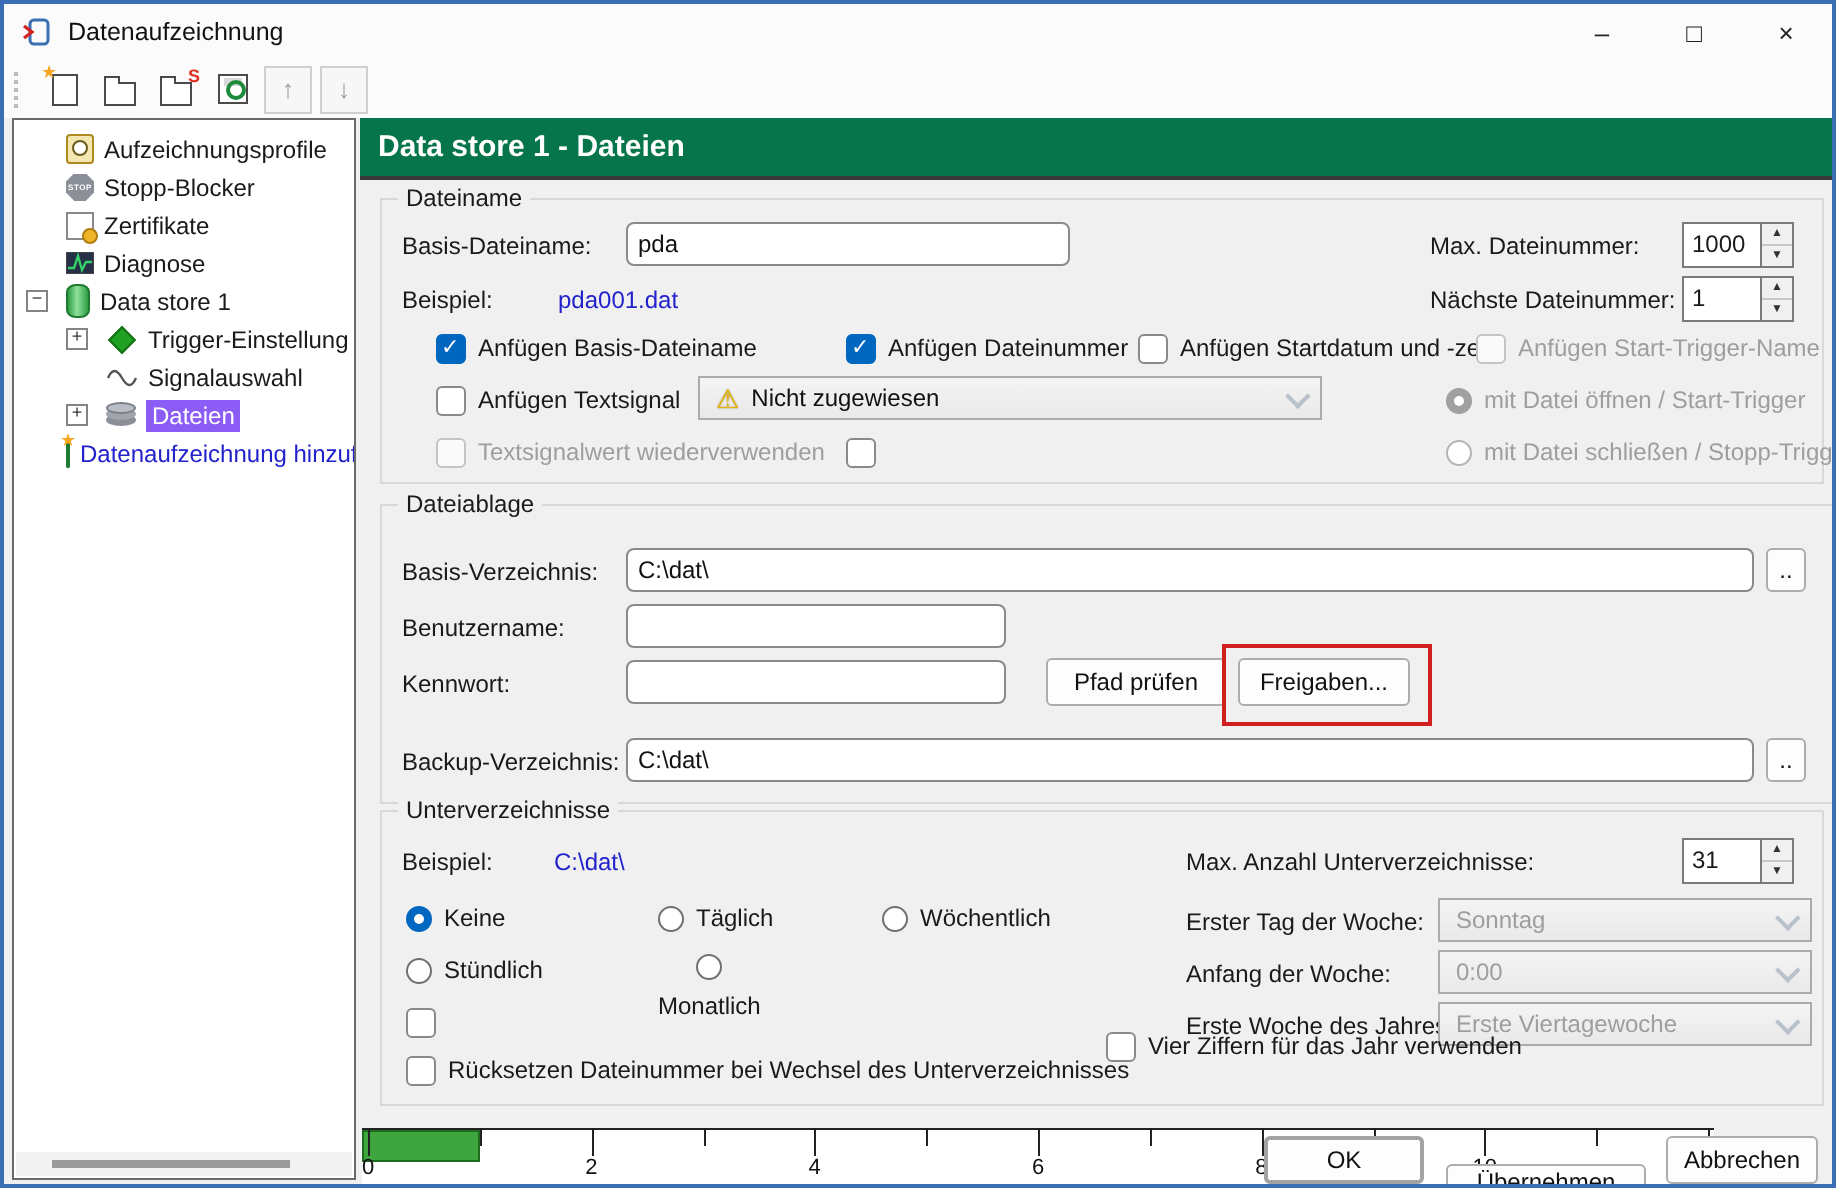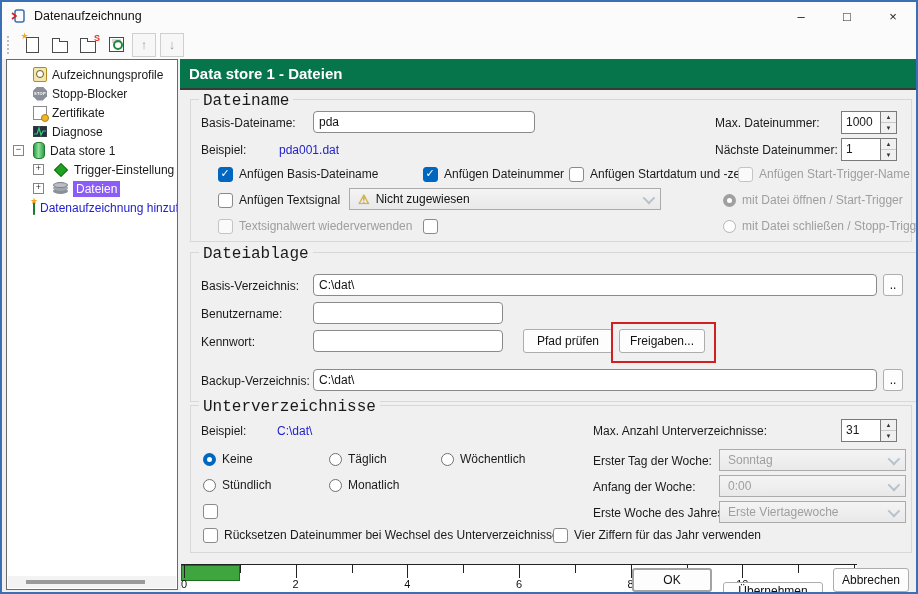--- a/index.html
+++ b/index.html
@@ -40,21 +40,21 @@
   .i-store.small{width:9px;height:13px;}
   .i-trigger{width:8px;height:8px;background:#21A121;border:1px solid #157015;transform:rotate(45deg);margin:0 3px;}
   .i-disks{position:relative;width:15px;height:13px;}
   .i-disks::before{content:"";position:absolute;left:0;top:0;width:13px;height:4px;border-radius:50%;background:#B9BDC4;border:1px solid #7A7E86;box-shadow:0 3px 0 #A0A4AC,0 6px 0 #8B8F97;}
   .i-addstar{position:absolute;left:-4px;top:-5px;color:#F5A623;font-size:9px;}
   .tree-scroll{position:absolute;left:1px;right:1px;bottom:1px;height:12px;background:#F3F3F3;}
   .tree-thumb{position:absolute;left:18px;top:4px;width:119px;height:4px;background:#9A9A9A;}
   
   .mainheader{position:absolute;left:178px;top:57px;right:0;height:29px;background:#06754B;border-bottom:2px solid #3a3a3a;color:#fff;font-size:15px;font-weight:bold;display:flex;align-items:center;padding-left:9px;}
   .group{position:absolute;border:1px solid #D8D8D8;box-sizing:border-box;}
-  .gtitle{position:absolute;top:-8px;left:8px;background:#F0F0F0;padding:0 4px;font-size:16px;color:#1a1a1a;font-family:Liberation Mono, monospace;}
+  .gtitle{position:absolute;top:-8px;left:8px;background:#F0F0F0;padding:0 4px;font-size:12px;color:#1a1a1a;}
   .lbl{position:absolute;font-size:12px;color:#1a1a1a;white-space:nowrap;}
   .lbl.blue{color:#2222CC;}
   .txt{position:absolute;height:20px;border:1px solid #8A8A8A;border-radius:4px;background:#fff;font-family:"Liberation Sans",sans-serif;font-size:12px;padding:0 5px;box-sizing:content-box;color:#111;}
   .spin{position:absolute;width:54px;height:21px;border:1px solid #7A7A7A;background:#fff;display:flex;}
   .spin .val{flex:1;padding:3px 4px 0 4px;font-size:12px;}
   .spin .arrows{width:15px;border-left:1px solid #7A7A7A;display:flex;flex-direction:column;}
   .spin .arrows span{flex:1;font-size:6px;display:flex;align-items:center;justify-content:center;background:#F0F0F0;color:#333;}
   .spin .arrows span:first-child{border-bottom:1px solid #C9C9C9;}
   .check{position:absolute;display:flex;align-items:center;gap:6px;height:16px;white-space:nowrap;}
   .box{width:13px;height:13px;border:1px solid #8A8A8A;border-radius:3px;background:#fff;flex:none;position:relative;}
@@ -146,20 +146,26 @@
         <span class="expander" style="left:6px;">−</span>
         <span class="i-store"></span>
         <span class="tlabel">Data store 1</span>
       </div>
       <div class="trow" style="padding-left:46px;">
         <span class="expander" style="left:26px;">+</span>
         <span class="i-trigger"></span>
         <span class="tlabel">Trigger-Einstellung</span>
       </div>
       <div class="trow" style="padding-left:46px;">
+        <svg width="16" height="10">
+            <path d="M1 5 Q4 -2 8 5 Q12 12 15 5" fill="none" stroke="#555" stroke-width="1.2"></path>
+          </svg>
+        <span class="tlabel">Signalauswahl</span>
+      </div>
+      <div class="trow" style="padding-left:46px;">
         <span class="expander" style="left:26px;">+</span>
         <span class="i-disks"></span>
         <span class="tlabel sel">Dateien</span>
       </div>
       <div class="trow" style="padding-left:26px;">
         <span class="i-store small" style="position:relative;">
             <span class="i-addstar">★</span>
           </span>
         <span class="tlabel blue">Datenaufzeichnung hinzufüg</span>
       </div>
@@ -278,42 +284,42 @@
     </div>
     <span class="lbl" style="left:402px;top:48px;">Erster Tag der Woche:</span>
     <div class="combo" style="left:528px;top:43px;width:187px;">
       <span class="cval">Sonntag</span>
       <span class="chev"></span>
     </div>
     <div class="radio" style="left:12px;top:71px;">
       <span class="dot"></span>
         <span class="ctext">Stündlich</span>
     </div>
-    <div class="radio" style="left:138px;top:71px;">
+    <div class="radio" style="left:138px;top:71px;flex-direction:column;">
       <span class="dot"></span>
         <span class="ctext">Monatlich</span>
     </div>
     <span class="lbl" style="left:402px;top:74px;">Anfang der Woche:</span>
     <div class="combo" style="left:528px;top:69px;width:187px;">
       <span class="cval">0:00</span>
       <span class="chev"></span>
     </div>
     <div class="check" style="left:12px;top:97px;">
       <span class="box"></span>
     </div>
     <span class="lbl" style="left:402px;top:100px;">Erste Woche des Jahres:</span>
     <div class="combo" style="left:528px;top:95px;width:187px;">
       <span class="cval">Erste Viertagewoche</span>
       <span class="chev"></span>
     </div>
     <div class="check" style="left:12px;top:121px;">
       <span class="box"></span>
         <span class="ctext">Rücksetzen Dateinummer bei Wechsel des Unterverzeichnisses</span>
     </div>
-    <div class="check" style="left:362px;top:121px;">
+    <div class="check" style="left:362px;top:109px;">
       <span class="box"></span>
         <span class="ctext">Vier Ziffern für das Jahr verwenden</span>
     </div>
   </div>
 
   <div class="ruler">
       <div class="rfill" style="width: 58.8333px;"></div>
       <div class="rtick major" style="left: 3px;"></div>
       <div class="rlabel" style="left: 3px;">0</div>
       <div class="rtick" style="left: 58.8333px;"></div>

